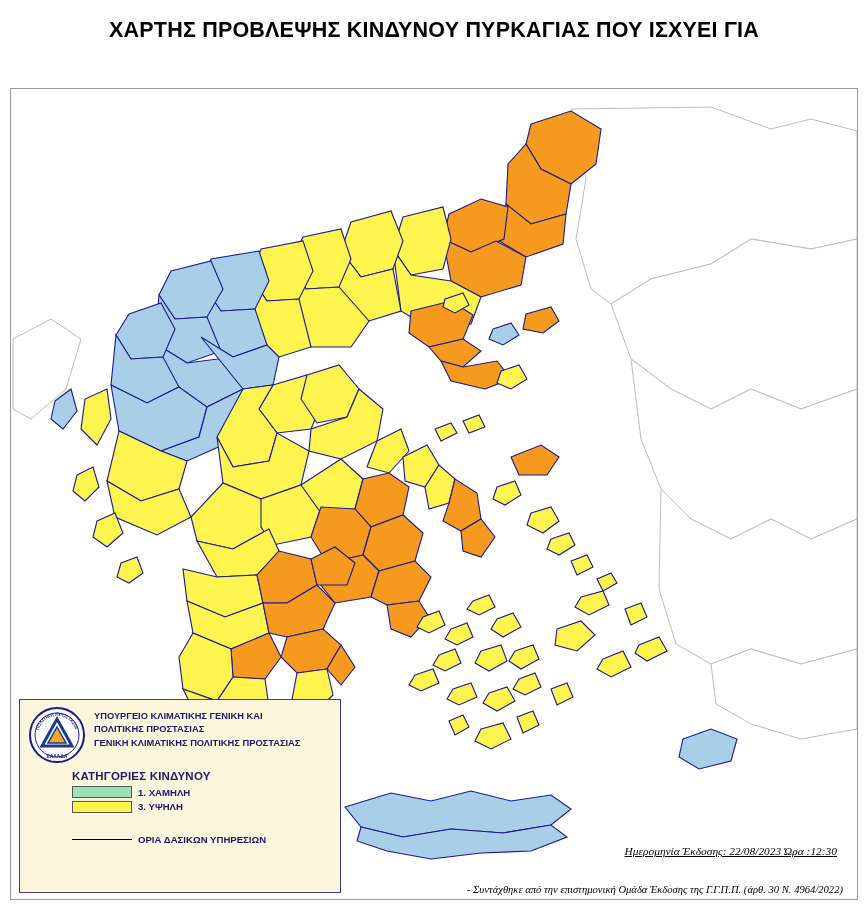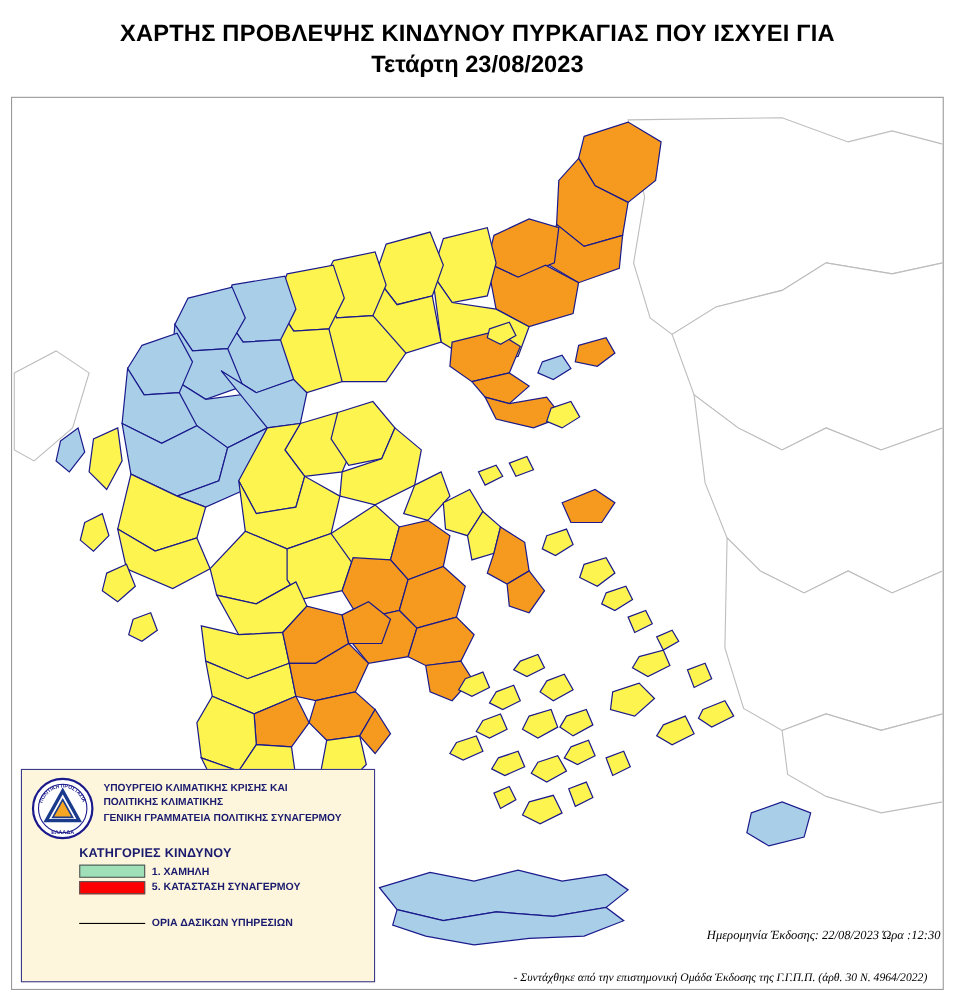--- a/index.html
+++ b/index.html
@@ -127,47 +127,47 @@
   }
   .legend-line {
     width: 60px;
     height: 0;
     border-top: 1.6px solid #000;
     flex: 0 0 60px;
   }
   
   .issue-line {
     position: absolute;
-    right: 2px;
+    right: 20px;
     bottom: 42px;
     font-size: 11.4px;
     color: #000;
     font-family: "Liberation Serif", serif;
     font-style: italic;
     white-space: nowrap;
+    text-decoration: underline;
   }
   .note-line {
     position: absolute;
     right: 14px;
     bottom: 4px;
     font-size: 10.6px;
     color: #000;
     font-family: "Liberation Serif", serif;
     font-style: italic;
     white-space: nowrap;
   }
 </style>
 </head>
 <body>
 
 <div class="page">
 
   <div class="title-block">
     <div class="title-line1">ΧΑΡΤΗΣ ΠΡΟΒΛΕΨΗΣ ΚΙΝΔΥΝΟΥ ΠΥΡΚΑΓΙΑΣ ΠΟΥ ΙΣΧΥΕΙ ΓΙΑ</div>
-    <div class="title-line2">Τετάρτη 23/08/2023</div>
   </div>
 
   <div class="map-frame">
     <svg class="map-svg" viewBox="0 0 846 810">
       <defs>
         <style>
           .r-hi   { fill:#fdf44f; stroke:#1a1a8c; stroke-width:1.1; }
           .r-vhi  { fill:#f59a1e; stroke:#1a1a8c; stroke-width:1.1; }
           .r-med  { fill:#a9cfe8; stroke:#1a1a8c; stroke-width:1.1; }
           .r-low  { fill:#9fe0b8; stroke:#1a1a8c; stroke-width:1.1; }
@@ -340,36 +340,36 @@
             <polygon points="29,13 44,40 14,40" fill="none" stroke="#1a3a8c" stroke-width="3"></polygon>
             <polygon points="29,21 38,37 20,37" fill="#f5a623" stroke="#1a3a8c" stroke-width="1.5"></polygon>
             <path id="arcTop" d="M10,29 A19,19 0 0 1 48,29" fill="none"></path>
             <text font-size="4.6" fill="#1a1a8c" font-family="Liberation Sans, sans-serif" font-weight="bold">
               <textPath href="#arcTop" startOffset="8%">ΠΟΛΙΤΙΚΗ ΠΡΟΣΤΑΣΙΑ</textPath>
             </text>
             <text x="29" y="52" font-size="5" fill="#1a1a8c" text-anchor="middle" font-family="Liberation Sans, sans-serif" font-weight="bold">ΕΛΛΑΔΑ</text>
           </svg>
         </div>
         <div class="legend-org">
-          <div>ΥΠΟΥΡΓΕΙΟ  ΚΛΙΜΑΤΙΚΗΣ ΚΡΙΣΗΣ ΚΑΙ</div>
-          <div>ΠΟΛΙΤΙΚΗΣ ΚΛΙΜΑΤΙΚΗΣ</div>
-          <div>ΓΕΝΙΚΗ ΓΡΑΜΜΑΤΕΙΑ ΠΟΛΙΤΙΚΗΣ ΣΥΝΑΓΕΡΜΟΥ</div>
+          <div>ΥΠΟΥΡΓΕΙΟ  ΚΛΙΜΑΤΙΚΗΣ ΓΕΝΙΚΗ ΚΑΙ</div>
+          <div>ΠΟΛΙΤΙΚΗΣ ΠΡΟΣΤΑΣΙΑΣ</div>
+          <div>ΓΕΝΙΚΗ ΚΛΙΜΑΤΙΚΗΣ ΠΟΛΙΤΙΚΗΣ ΠΡΟΣΤΑΣΙΑΣ</div>
         </div>
       </div>
 
       <div class="legend-title">ΚΑΤΗΓΟΡΙΕΣ ΚΙΝΔΥΝΟΥ</div>
 
       <div class="legend-rows">
         <div class="legend-row">
           <span class="swatch" style="background:#9fe0b8"></span>
           <span class="legend-label">1. ΧΑΜΗΛΗ</span>
         </div>
         <div class="legend-row">
-          <span class="swatch" style="background:#ff0000"></span>
-          <span class="legend-label">5. ΚΑΤΑΣΤΑΣΗ ΣΥΝΑΓΕΡΜΟΥ</span>
+          <span class="swatch" style="background:#fdf44f"></span>
+          <span class="legend-label">3. ΥΨΗΛΗ</span>
         </div>
       </div>
 
       <div class="legend-line-row">
         <span class="legend-line"></span>
         <span class="legend-label">ΟΡΙΑ ΔΑΣΙΚΩΝ ΥΠΗΡΕΣΙΩΝ</span>
       </div>
     </div>
 
     <div class="issue-line">Ημερομηνία Έκδοσης: 22/08/2023  Ώρα :12:30</div>

